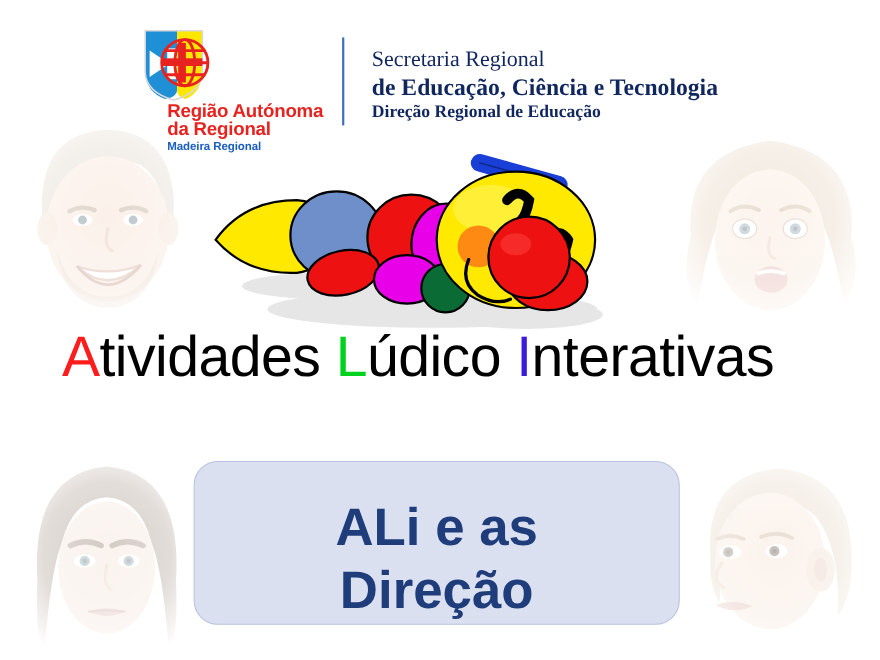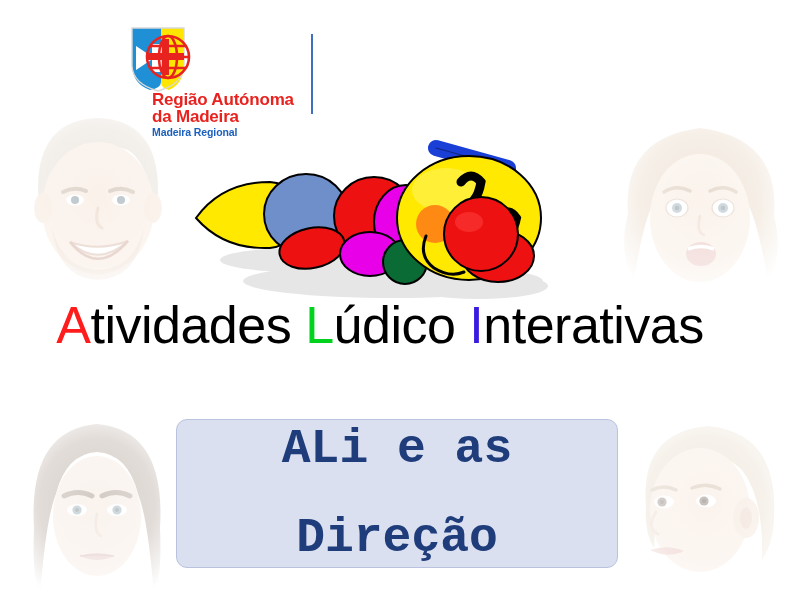--- a/index.html
+++ b/index.html
@@ -122,26 +122,25 @@
 
   
   #subtitle-card {
     position: absolute;
     left: 176px;
     top: 419px;
     width: 440px;
     height: 147px;
     background: #dbe0f0;
     border: 1px solid #b9c3e0;
-    border-radius: 11px;
+    border-radius: 22px;
     display: flex;
     flex-direction: column;
     align-items: center;
-    justify-content: space-between;
-    font-family: Liberation Mono, monospace;
+    justify-content: flex-end;
   }
   .subtitle-line {
     color: #1f3d7a;
     font-size: 48px;
     line-height: 58px;
     font-weight: bold;
     letter-spacing: 0px;
     white-space: nowrap;
   }
 </style>
@@ -318,27 +317,32 @@
 
             <g fill="#e8231f">
               <rect x="24" y="27" width="36" height="7"></rect>
               <rect x="38" y="13" width="7" height="36"></rect>
             </g>
           </svg>
         </div>
       </div>
       <div id="logo-words">
         <div class="logo-l1">Região Autónoma</div>
-        <div class="logo-l2">da Madeira</div>
+        <div class="logo-l2">da Regional</div>
         <div class="logo-l3">Madeira Regional</div>
       </div>
     </div>
 
     <div id="divider"></div>
 
+    <div id="dept-block">
+      <div class="dept-l1">Secretaria Regional</div>
+      <div class="dept-l2">de Educação, Ciência e Tecnologia</div>
+      <div class="dept-l3">Direção Regional de Educação</div>
+    </div>
   </div>
 
   <div id="mascot">
     <svg width="390" height="165" viewBox="0 0 390 165">
 
       <g fill="#e6e6e6">
         <ellipse cx="215" cy="143" rx="150" ry="17"></ellipse>
         <ellipse cx="120" cy="122" rx="78" ry="12"></ellipse>
         <ellipse cx="300" cy="148" rx="70" ry="13"></ellipse>
       </g>

